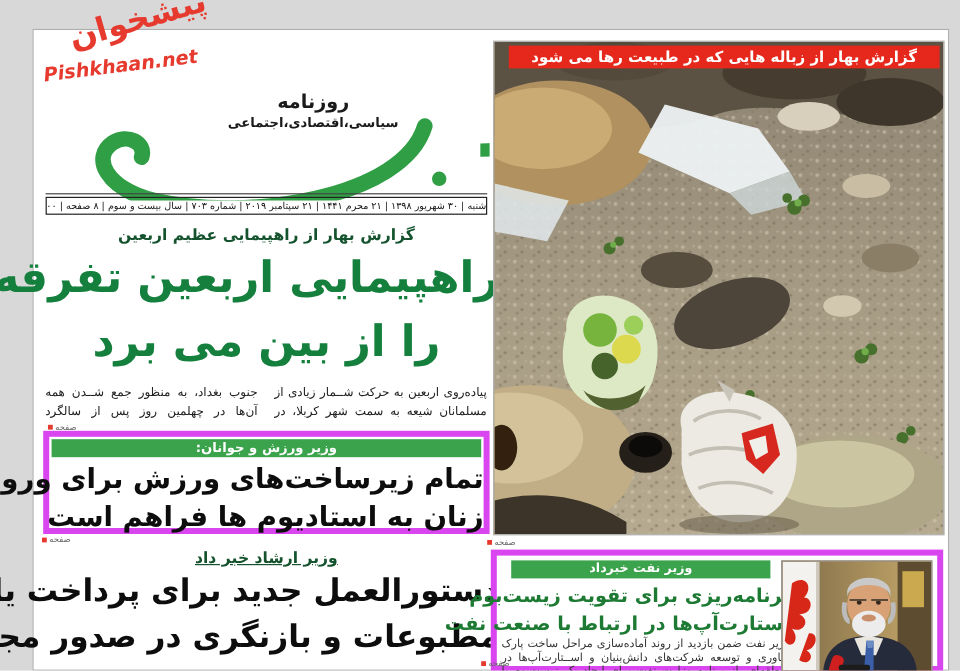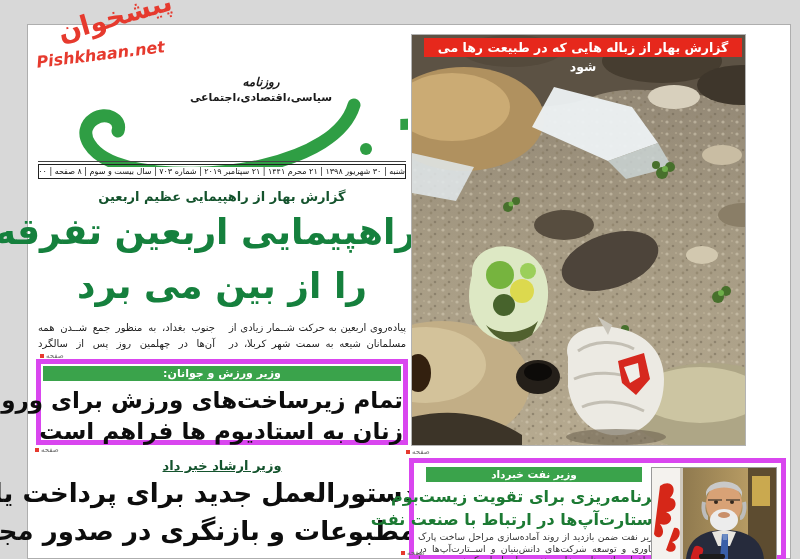--- a/index.html
+++ b/index.html
@@ -12,21 +12,21 @@
   .wm{position:absolute;left:0;top:-22px;width:170px;height:80px;z-index:30;}
   .wm-fa{position:absolute;left:28px;top:-2px;color:#e63a2e;font-weight:bold;font-size:27px;
          transform:rotate(-16deg);direction:rtl;letter-spacing:1px;}
   .wm-en{position:absolute;left:8px;top:42px;color:#e63a2e;font-weight:bold;font-style:italic;
          font-size:16px;transform:rotate(-7deg);}
 
   
   .masthead{position:absolute;left:8px;top:2px;width:372px;height:138px;}
   .tagline{position:absolute;left:150px;top:48px;width:150px;text-align:center;direction:rtl;
            color:#1a1a1a;z-index:5;}
-  .tagline .t1{font-size:12px;font-weight:bold;font-style:italic;}
+  .tagline .t1{font-size:16px;font-weight:bold;}
   .tagline .t2{font-size:11px;font-weight:bold;margin-top:2px;}
   .mast-svg{position:absolute;left:0;top:0;}
 
   .daterule{position:absolute;left:10px;top:136px;width:368px;height:0;border-top:1px solid #444;}
   .datestrip{position:absolute;left:10px;top:139px;width:368px;height:15px;border:1px solid #222;
              box-sizing:border-box;font-size:8px;line-height:13px;text-align:center;direction:rtl;
              color:#111;white-space:nowrap;overflow:hidden;}
 
   .kicker{position:absolute;width:372px;left:8px;text-align:center;color:#14532d;
           font-weight:bold;font-size:13px;direction:rtl;}
@@ -46,21 +46,21 @@
   .sports{left:8px;top:334px;width:372px;height:86px;}
   .sports .greenbar{margin:2px;height:15px;font-size:11px;line-height:15px;}
   .sports-hl{margin-top:4px;text-align:center;direction:rtl;font-weight:bold;color:#0d0d0d;}
   .sports-hl .l{font-size:23px;line-height:31px;white-space:nowrap;}
 
   .culture-hl{position:absolute;left:0;top:449px;width:388px;text-align:center;direction:rtl;
               font-weight:bold;color:#0d0d0d;}
   .culture-hl .l{font-size:26px;line-height:38px;white-space:nowrap;}
 
   
-  .photobox{position:absolute;left:383px;top:9px;width:335px;height:412px;border:1px solid #b3b3b3;
+  .photobox{position:absolute;left:383px;top:9px;width:376px;height:412px;border:1px solid #b3b3b3;
             box-sizing:border-box;background:#a99c86;overflow:hidden;}
   .redbar{position:absolute;left:12px;right:3px;top:3px;height:19px;background:#e6281c;
           color:#fff;font-weight:bold;font-size:12.5px;line-height:19px;text-align:center;
           direction:rtl;z-index:4;}
   .photo-hl{position:absolute;right:8px;top:26px;text-align:right;direction:rtl;color:#fff;
             font-weight:bold;z-index:4;
             text-shadow:0 2px 7px rgba(0,0,0,.9),0 0 4px rgba(0,0,0,.7);}
   .photo-hl .l1{font-size:46px;line-height:56px;white-space:nowrap;}
   .photo-hl .l2{font-size:41px;line-height:52px;white-space:nowrap;}
 

